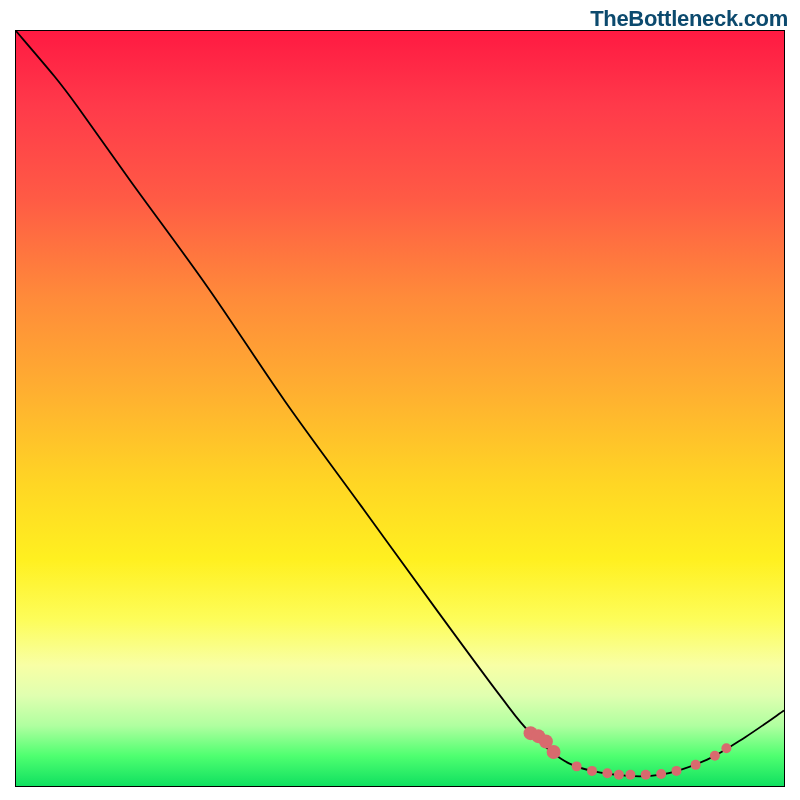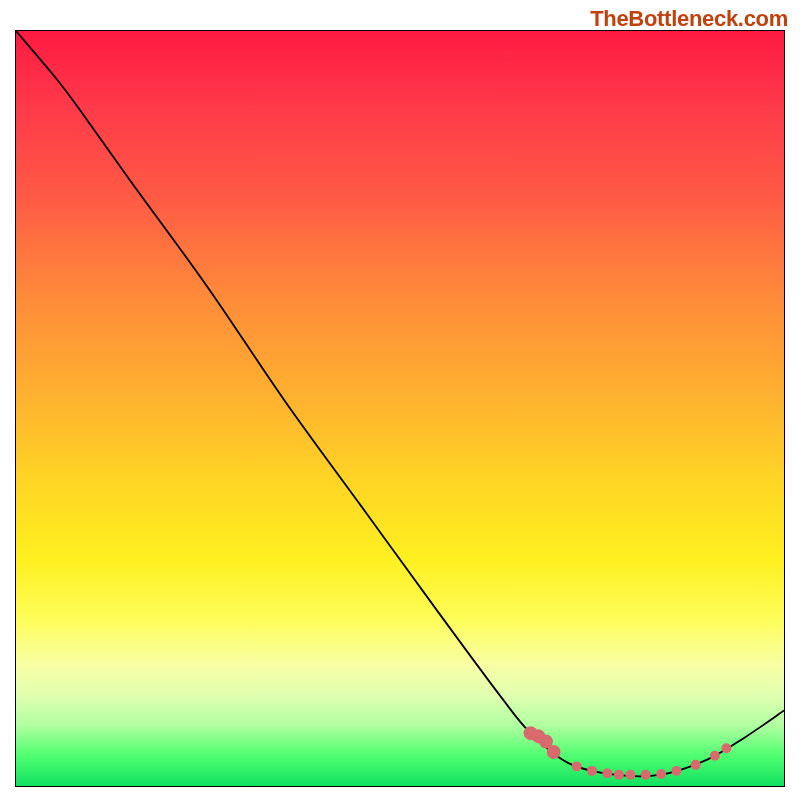--- a/index.html
+++ b/index.html
@@ -40,21 +40,21 @@
     );
     border: 1px solid #000;
     box-sizing: border-box;
   }
   .watermark {
     position: absolute;
     top: 6px;
     right: 12px;
     font-size: 22px;
     font-weight: bold;
-    color: #c2410c;
+    color: #0c4a6e;
     letter-spacing: -0.3px;
   }
   svg.overlay {
     position: absolute;
     left: 0;
     top: 0;
     width: 100%;
     height: 100%;
     overflow: visible;
   }

